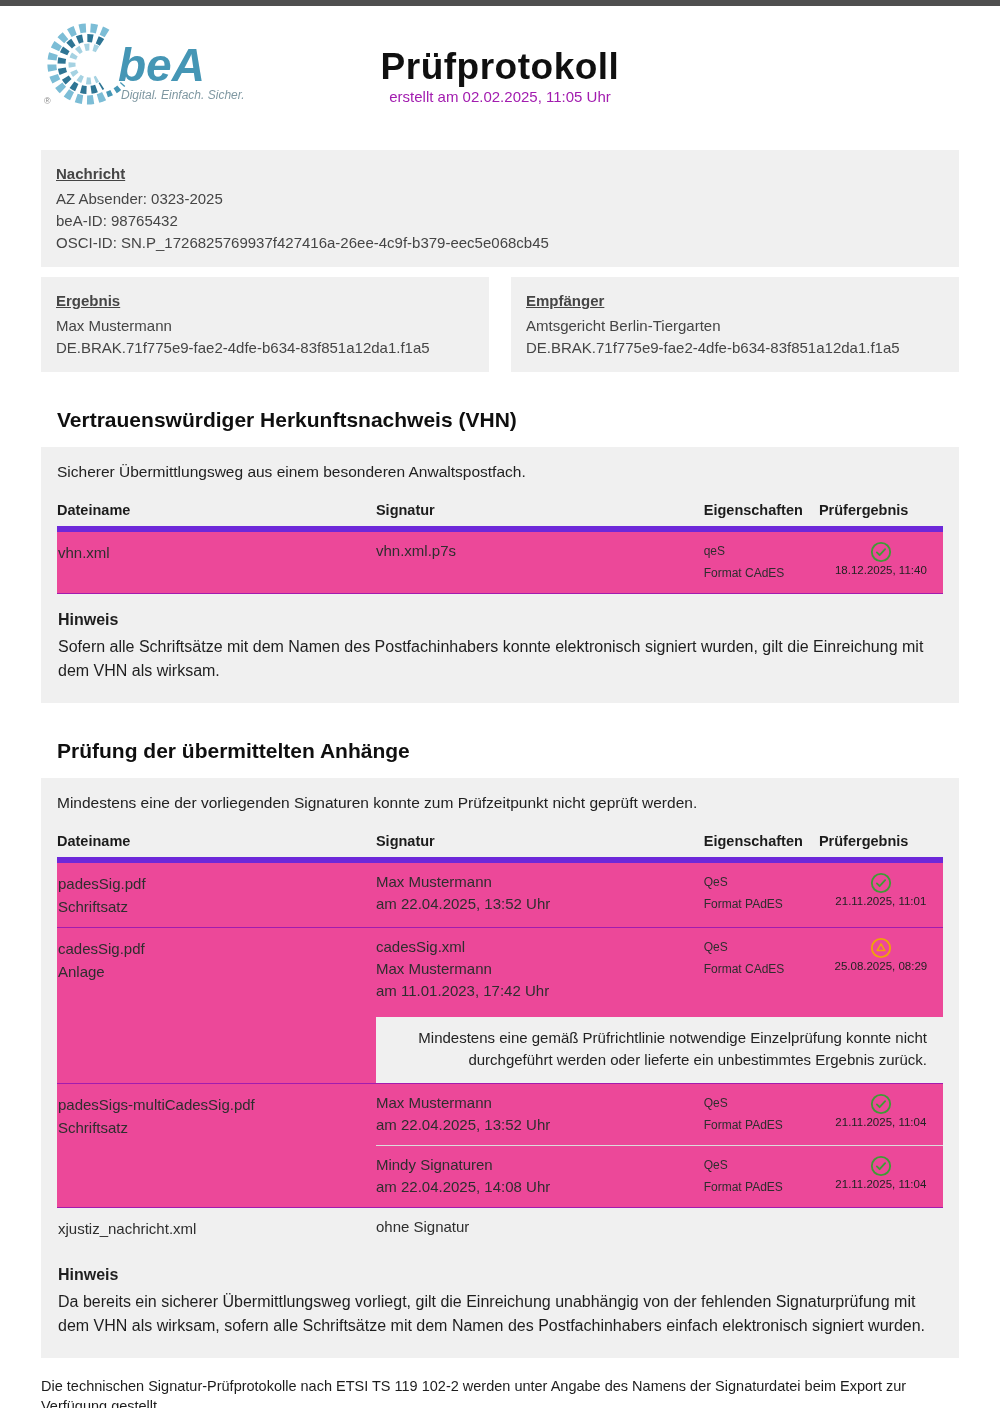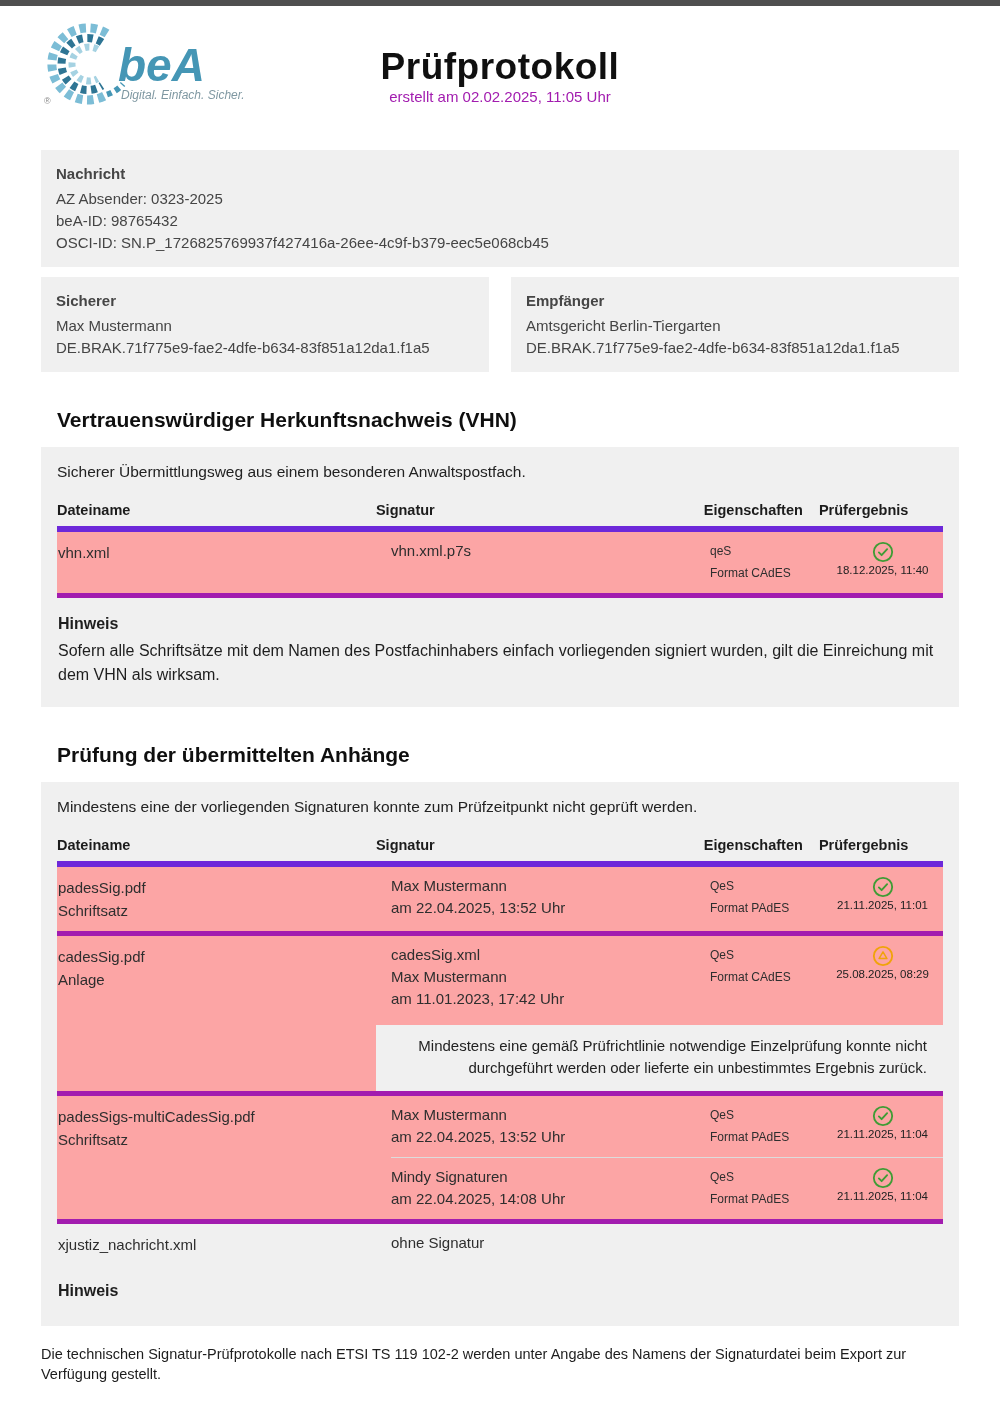--- a/index.html
+++ b/index.html
@@ -15,39 +15,39 @@
   
   header { position: relative; height: 112px; margin-top: 16px; }
   .logo { position: absolute; left: -4px; top: -4px; }
   .title-block { text-align: center; padding-top: 24px; }
   .doc-title { font-size: 37px; font-weight: bold; color: #101010; letter-spacing: 0.5px; }
   .doc-subtitle { font-size: 15px; color: #a21caf; }
 
   
   .panel { background: #f0f0f0; }
   .msg-panel { margin-top: 16px; padding: 13px 15px; font-size: 15px; line-height: 22px; }
-  .box-title { font-weight: bold; color: #3a3a3a; margin-bottom: 3px; }
+  .box-title { font-weight: bold; color: #3a3a3a; margin-bottom: 3px; text-decoration: underline; }
   .msg-panel div, .party-panel div { color: #454545; }
   .two-col { display: flex; gap: 22px; margin-top: 10px; }
   .party-panel { flex: 1; padding: 13px 15px; font-size: 15px; line-height: 22px; }
 
   h2.section-heading { font-size: 21px; color: #0f0f0f; margin: 36px 16px 15px; }
 
   .section-panel { padding: 13px 16px 16px; }
   .notice { font-size: 15.5px; padding: 3px 0 15px; color: #222; }
 
   
   .tbl-head { display: grid; grid-template-columns: 36% 37% 13% 14%;
               font-weight: bold; font-size: 14.5px; color: #1c1c1c;
               padding: 6px 0 8px; border-bottom: 6px solid #6d28d9; }
-  .t-row { display: flex; background: #fca5a5; border-bottom: 5px solid #a21caf; }
+  .t-row { display: flex; background: #ec4899; border-bottom: 1px solid #a21caf; }
   .t-row.no-bg { background: transparent; border-bottom: none; }
   .cell-file { width: 36%; padding: 9px 8px 9px 1px; font-size: 15px; line-height: 23px; color: #2e2e2e; }
   .sig-area { width: 64%; }
-  .sig-entry { display: grid; grid-template-columns: 57.8% 20.3% 21.9%; padding: 8px 0 9px; margin-left: 15px; }
+  .sig-entry { display: grid; grid-template-columns: 57.8% 20.3% 21.9%; padding: 8px 0 9px; }
   .sig-entry.divided { border-top: 1px solid #dcdcdc; }
   .sig-lines div { font-size: 15px; line-height: 22px; color: #2e2e2e; }
   .props div { font-size: 12px; line-height: 22px; color: #2e2e2e; }
   .result { text-align: center; font-size: 11.5px; color: #222; padding-top: 1px; }
   .result svg { display: block; margin: 0 auto 1px; }
   .sig-note { background: #f0f0f0; margin-top: 6px; padding: 10px 10px 12px 0; font-size: 15px; line-height: 22px; color: #222; width: 57.8%; min-width: 100%; }
   .sig-note-inner { width: 100%; padding-right: 6px; text-align: right; }
 
   .hint { padding: 14px 1px 4px; font-size: 16px; line-height: 24px; color: #1e1e1e; }
   .hint-title { font-weight: bold; margin-bottom: 3px; }
@@ -81,21 +81,21 @@
 
   <section class="panel msg-panel">
     <div class="box-title">Nachricht</div>
     <div>AZ Absender: 0323-2025</div>
     <div>beA-ID: 98765432</div>
     <div>OSCI-ID: SN.P_1726825769937f427416a-26ee-4c9f-b379-eec5e068cb45</div>
   </section>
 
   <div class="two-col">
     <section class="panel party-panel">
-      <div class="box-title">Sicherer</div>
+      <div class="box-title">Ergebnis</div>
       <div>Max Mustermann</div>
       <div>DE.BRAK.71f775e9-fae2-4dfe-b634-83f851a12da1.f1a5</div>
     </section>
     <section class="panel party-panel">
       <div class="box-title">Empfänger</div>
       <div>Amtsgericht Berlin-Tiergarten</div>
       <div>DE.BRAK.71f775e9-fae2-4dfe-b634-83f851a12da1.f1a5</div>
     </section>
   </div>
 
@@ -128,21 +128,21 @@
               <path d="M7.5 12.4l3 3.1 6-6.6" fill="none" stroke="#3f9c35" stroke-width="2" stroke-linecap="round" stroke-linejoin="round"></path>
             </svg>
             <span>18.12.2025, 11:40</span>
           </div>
         </div>
       </div>
     </div>
 
     <div class="hint">
       <div class="hint-title">Hinweis</div>
-      <div>Sofern alle Schriftsätze mit dem Namen des Postfachinhabers einfach vorliegenden signiert wurden, gilt die Einreichung mit dem VHN als wirksam.</div>
+      <div>Sofern alle Schriftsätze mit dem Namen des Postfachinhabers konnte elektronisch signiert wurden, gilt die Einreichung mit dem VHN als wirksam.</div>
     </div>
   </section>
 
   <h2 class="section-heading">Prüfung der übermittelten Anhänge</h2>
 
   <section class="panel section-panel">
     <div class="notice">Mindestens eine der vorliegenden Signaturen konnte zum Prüfzeitpunkt nicht geprüft werden.</div>
 
     <div class="tbl-head">
       <div>Dateiname</div>
@@ -260,20 +260,21 @@
             <div>ohne Signatur</div>
           </div>
           <div class="props"></div>
           <div class="result"></div>
         </div>
       </div>
     </div>
 
     <div class="hint">
       <div class="hint-title">Hinweis</div>
+      <div>Da bereits ein sicherer Übermittlungsweg vorliegt, gilt die Einreichung unabhängig von der fehlenden Signaturprüfung mit dem VHN als wirksam, sofern alle Schriftsätze mit dem Namen des Postfachinhabers einfach elektronisch signiert wurden.</div>
     </div>
   </section>
 
   <div class="foot-par">
     <div>Die technischen Signatur-Prüfprotokolle nach ETSI TS 119 102-2 werden unter Angabe des Namens der Signaturdatei beim Export zur Verfügung gestellt.</div>
 
   </div>
 
 </div>
 

